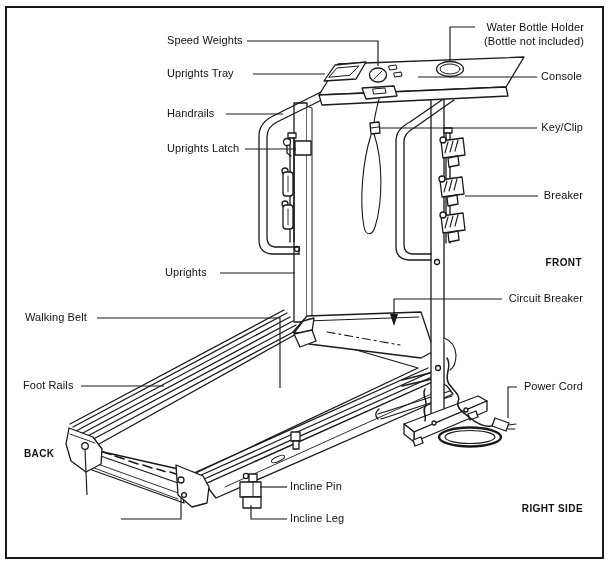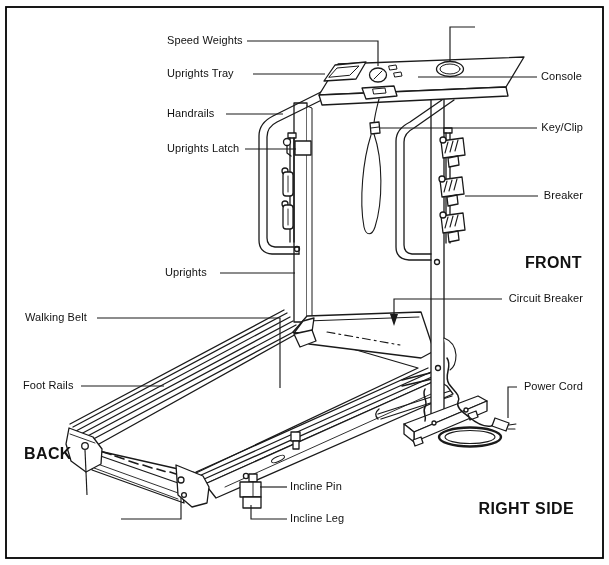--- a/index.html
+++ b/index.html
@@ -5,21 +5,21 @@
   html,body{margin:0;padding:0;background:#fff;}
   .stage{
     position:relative;width:609px;height:565px;background:#ffffff;
     font-family:"Liberation Sans","DejaVu Sans",sans-serif;overflow:hidden;
   }
   .stage svg{position:absolute;left:0;top:0;}
   .lbl{
     position:absolute;font-size:11px;line-height:13px;color:#111;
     white-space:nowrap;letter-spacing:0.1px;
   }
-  .lbl.bold{font-weight:bold;font-size:16px;letter-spacing:0.4px;}
+  .lbl.bold{font-weight:bold;font-size:10px;letter-spacing:0.4px;}
   .lbl.rt{text-align:right;}
   .lbl .ln{display:block;}
   .lh14 .ln{line-height:14px;}
   .lh15 .ln{line-height:15px;}
 </style>
 </head>
 <body>
 
 <div class="stage">
 
@@ -244,24 +244,28 @@
   <div class="lbl" style="left:167px;top:34px">Speed Weights</div>
   <div class="lbl" style="left:167px;top:67px">Uprights Tray</div>
   <div class="lbl" style="left:167px;top:107px">Handrails</div>
   <div class="lbl" style="left:167px;top:142px">Uprights Latch</div>
   <div class="lbl" style="left:165px;top:266px">Uprights</div>
   <div class="lbl" style="left:25px;top:311px">Walking Belt</div>
   <div class="lbl" style="left:23px;top:379px">Foot Rails</div>
   <div class="lbl bold" style="left:24px;top:447px">BACK</div>
 
 
+  <div class="lbl rt lh14" style="right:25px;top:20px">
+    <span class="ln">Water Bottle Holder</span>
+    <span class="ln">(Bottle not included)</span>
+  </div>
 
   <div class="lbl rt" style="right:27px;top:70px">Console</div>
   <div class="lbl rt" style="right:26px;top:121px">Key/Clip</div>
   <div class="lbl rt" style="right:26px;top:189px">Breaker</div>
   <div class="lbl rt bold" style="right:27px;top:256px">FRONT</div>
   <div class="lbl rt" style="right:26px;top:292px">Circuit Breaker</div>
   <div class="lbl rt" style="right:26px;top:380px">Power Cord</div>
   <div class="lbl" style="left:290px;top:480px">Incline Pin</div>
   <div class="lbl" style="left:290px;top:512px">Incline Leg</div>
-  <div class="lbl rt bold" style="right:35px;top:502px">RIGHT SIDE</div>
+  <div class="lbl rt bold" style="right:26px;top:502px">RIGHT SIDE</div>
 
 </div>
 
 </body></html>

